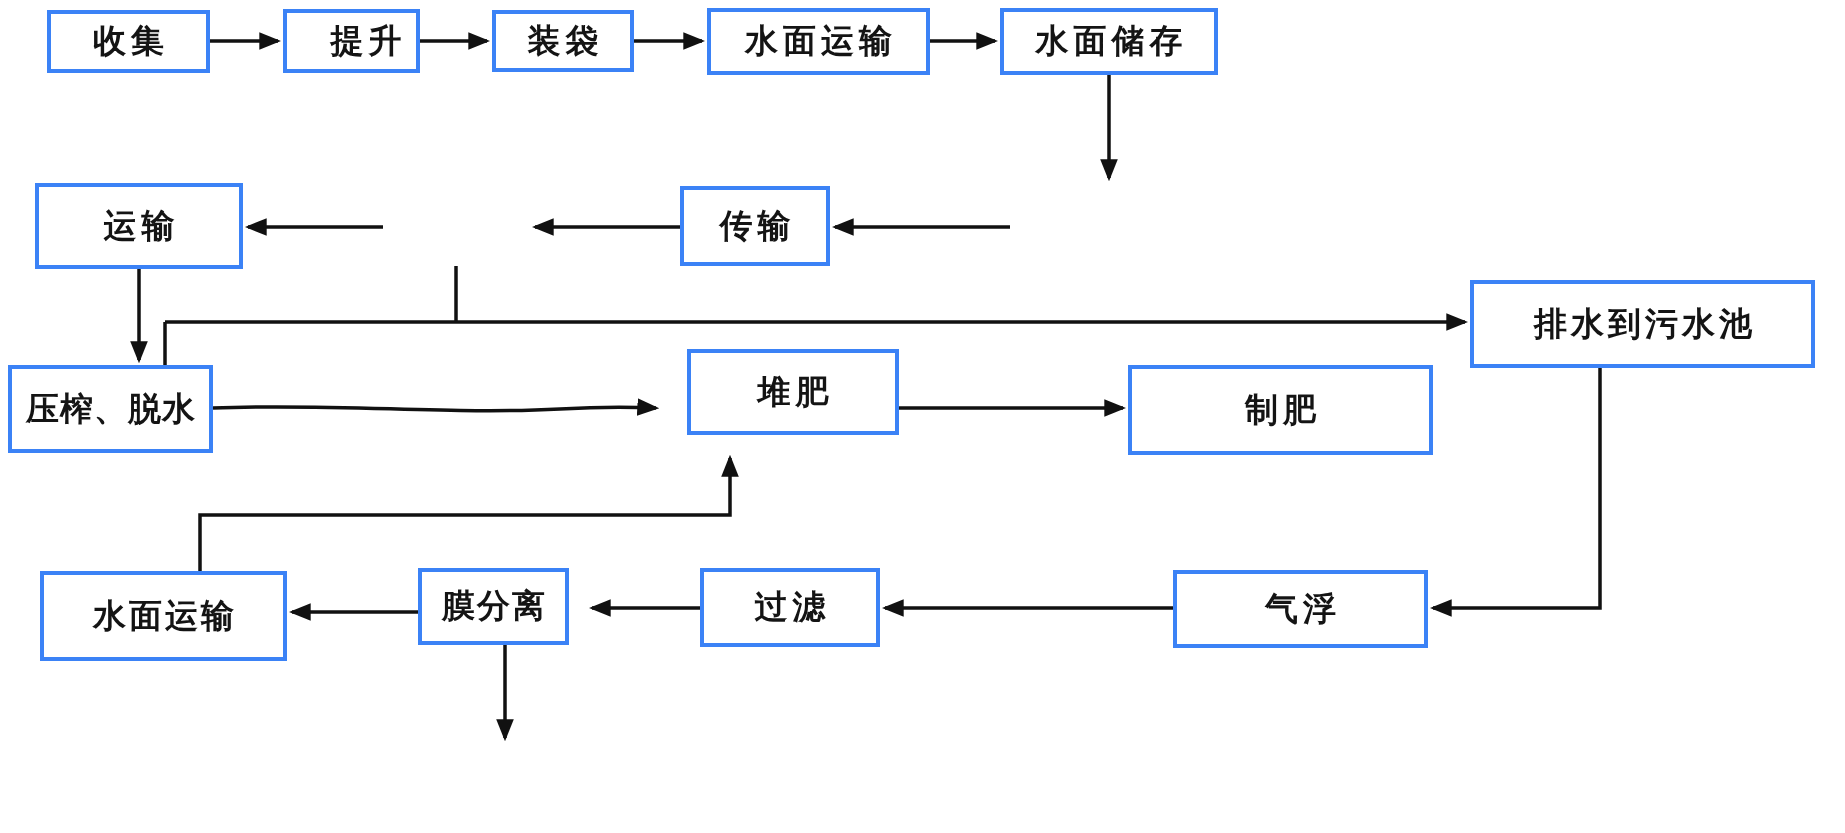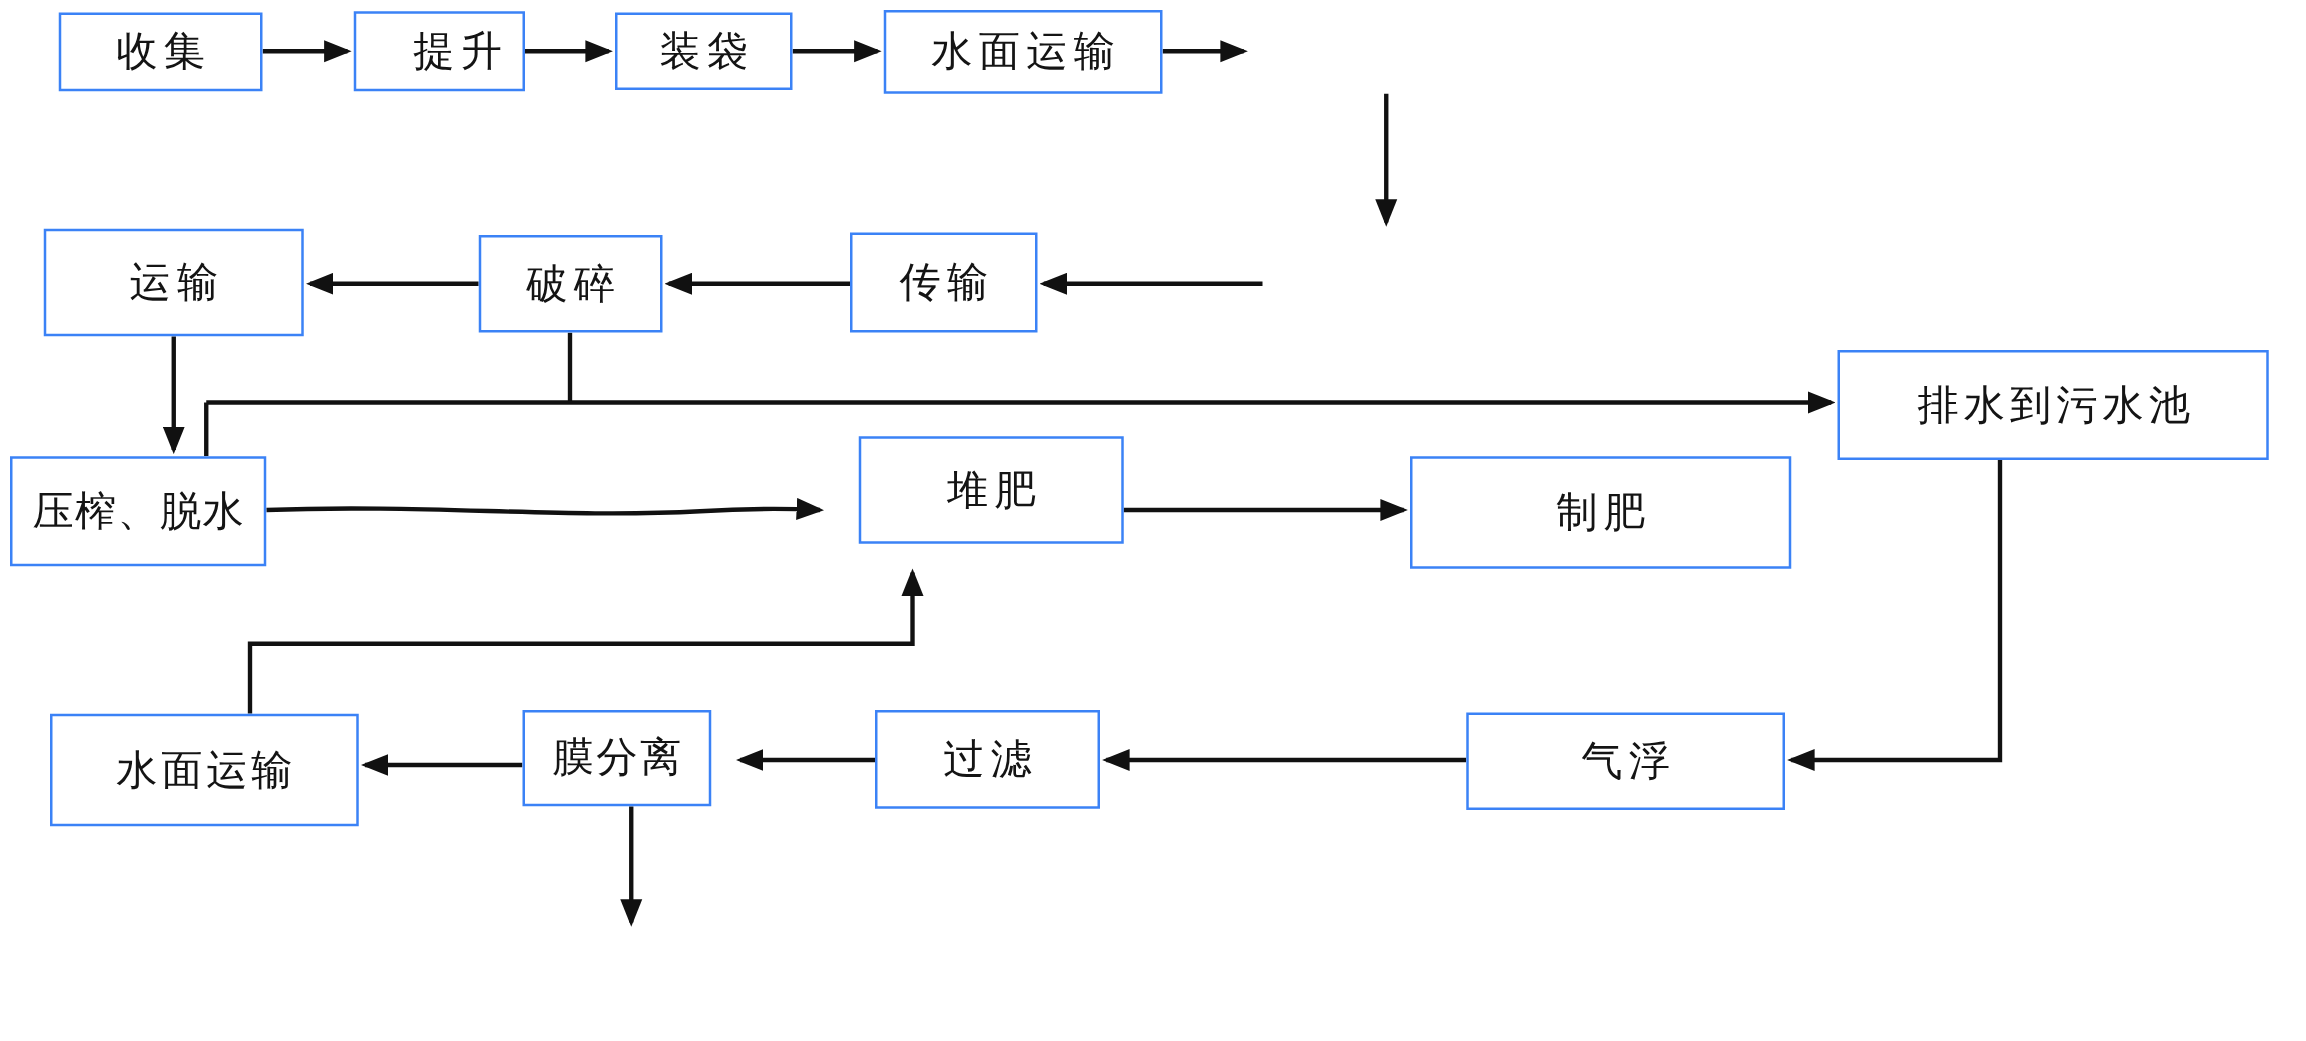--- a/index.html
+++ b/index.html
@@ -8,23 +8,23 @@
     width:1845px;height:833px;
     background:#ffffff;
     font-family:"Liberation Sans","DejaVu Sans",sans-serif;
     overflow:hidden;
   }
   #edges{position:absolute;left:0;top:0;width:1845px;height:833px;}
   .node{
     position:absolute;
     box-sizing:border-box;
     background:#ffffff;
-    border:2px solid #3b82f6;
+    border:4px solid #3b82f6;
     display:flex;align-items:center;justify-content:center;
-    font-size:33px;font-weight:400;color:#141414;
+    font-size:33px;font-weight:700;color:#141414;
     letter-spacing:5px;text-indent:5px;
     white-space:nowrap;
   }
   
   .n-collect            {left:47px;  top:10px;  width:163px; height:63px;}
   .n-lift               {left:283px; top:9px;   width:137px; height:64px;padding-left:29px;}
   .n-bagging            {left:492px; top:10px;  width:142px; height:62px;}
   .n-water-transport    {left:707px; top:8px;   width:223px; height:67px;}
   .n-water-storage      {left:1000px;top:8px;   width:218px; height:67px;}
   .n-transport          {left:35px;  top:183px; width:208px; height:86px;}
@@ -72,22 +72,22 @@
     <path class="edge" d="M700,608 L592,608" marker-end="url(#ah)"></path>
     <path class="edge" d="M418,612 L292,612" marker-end="url(#ah)"></path>
     <path class="edge" d="M505,645 L505,738" marker-end="url(#ah)"></path>
     <path class="edge" d="M200,571 L200,515 L730,515 L730,458" marker-end="url(#ah)"></path>
   </svg>
 
   <div class="node n-collect">收集</div>
   <div class="node n-lift">提升</div>
   <div class="node n-bagging">装袋</div>
   <div class="node n-water-transport">水面运输</div>
+  <div class="node n-water-storage">水面储存</div>
   <div class="node n-transport">运输</div>
-  <div class="node n-crushing">破碎</div>
   <div class="node n-conveying">传输</div>
   <div class="node n-drain-sewage">排水到污水池</div>
   <div class="node n-press-dewater">压榨、脱水</div>
   <div class="node n-compost">堆肥</div>
   <div class="node n-fertilizer">制肥</div>
   <div class="node n-nutrient-recovery">水面运输</div>
   <div class="node n-membrane">膜分离</div>
   <div class="node n-filtration">过滤</div>
   <div class="node n-air-flotation">气浮</div>
 

